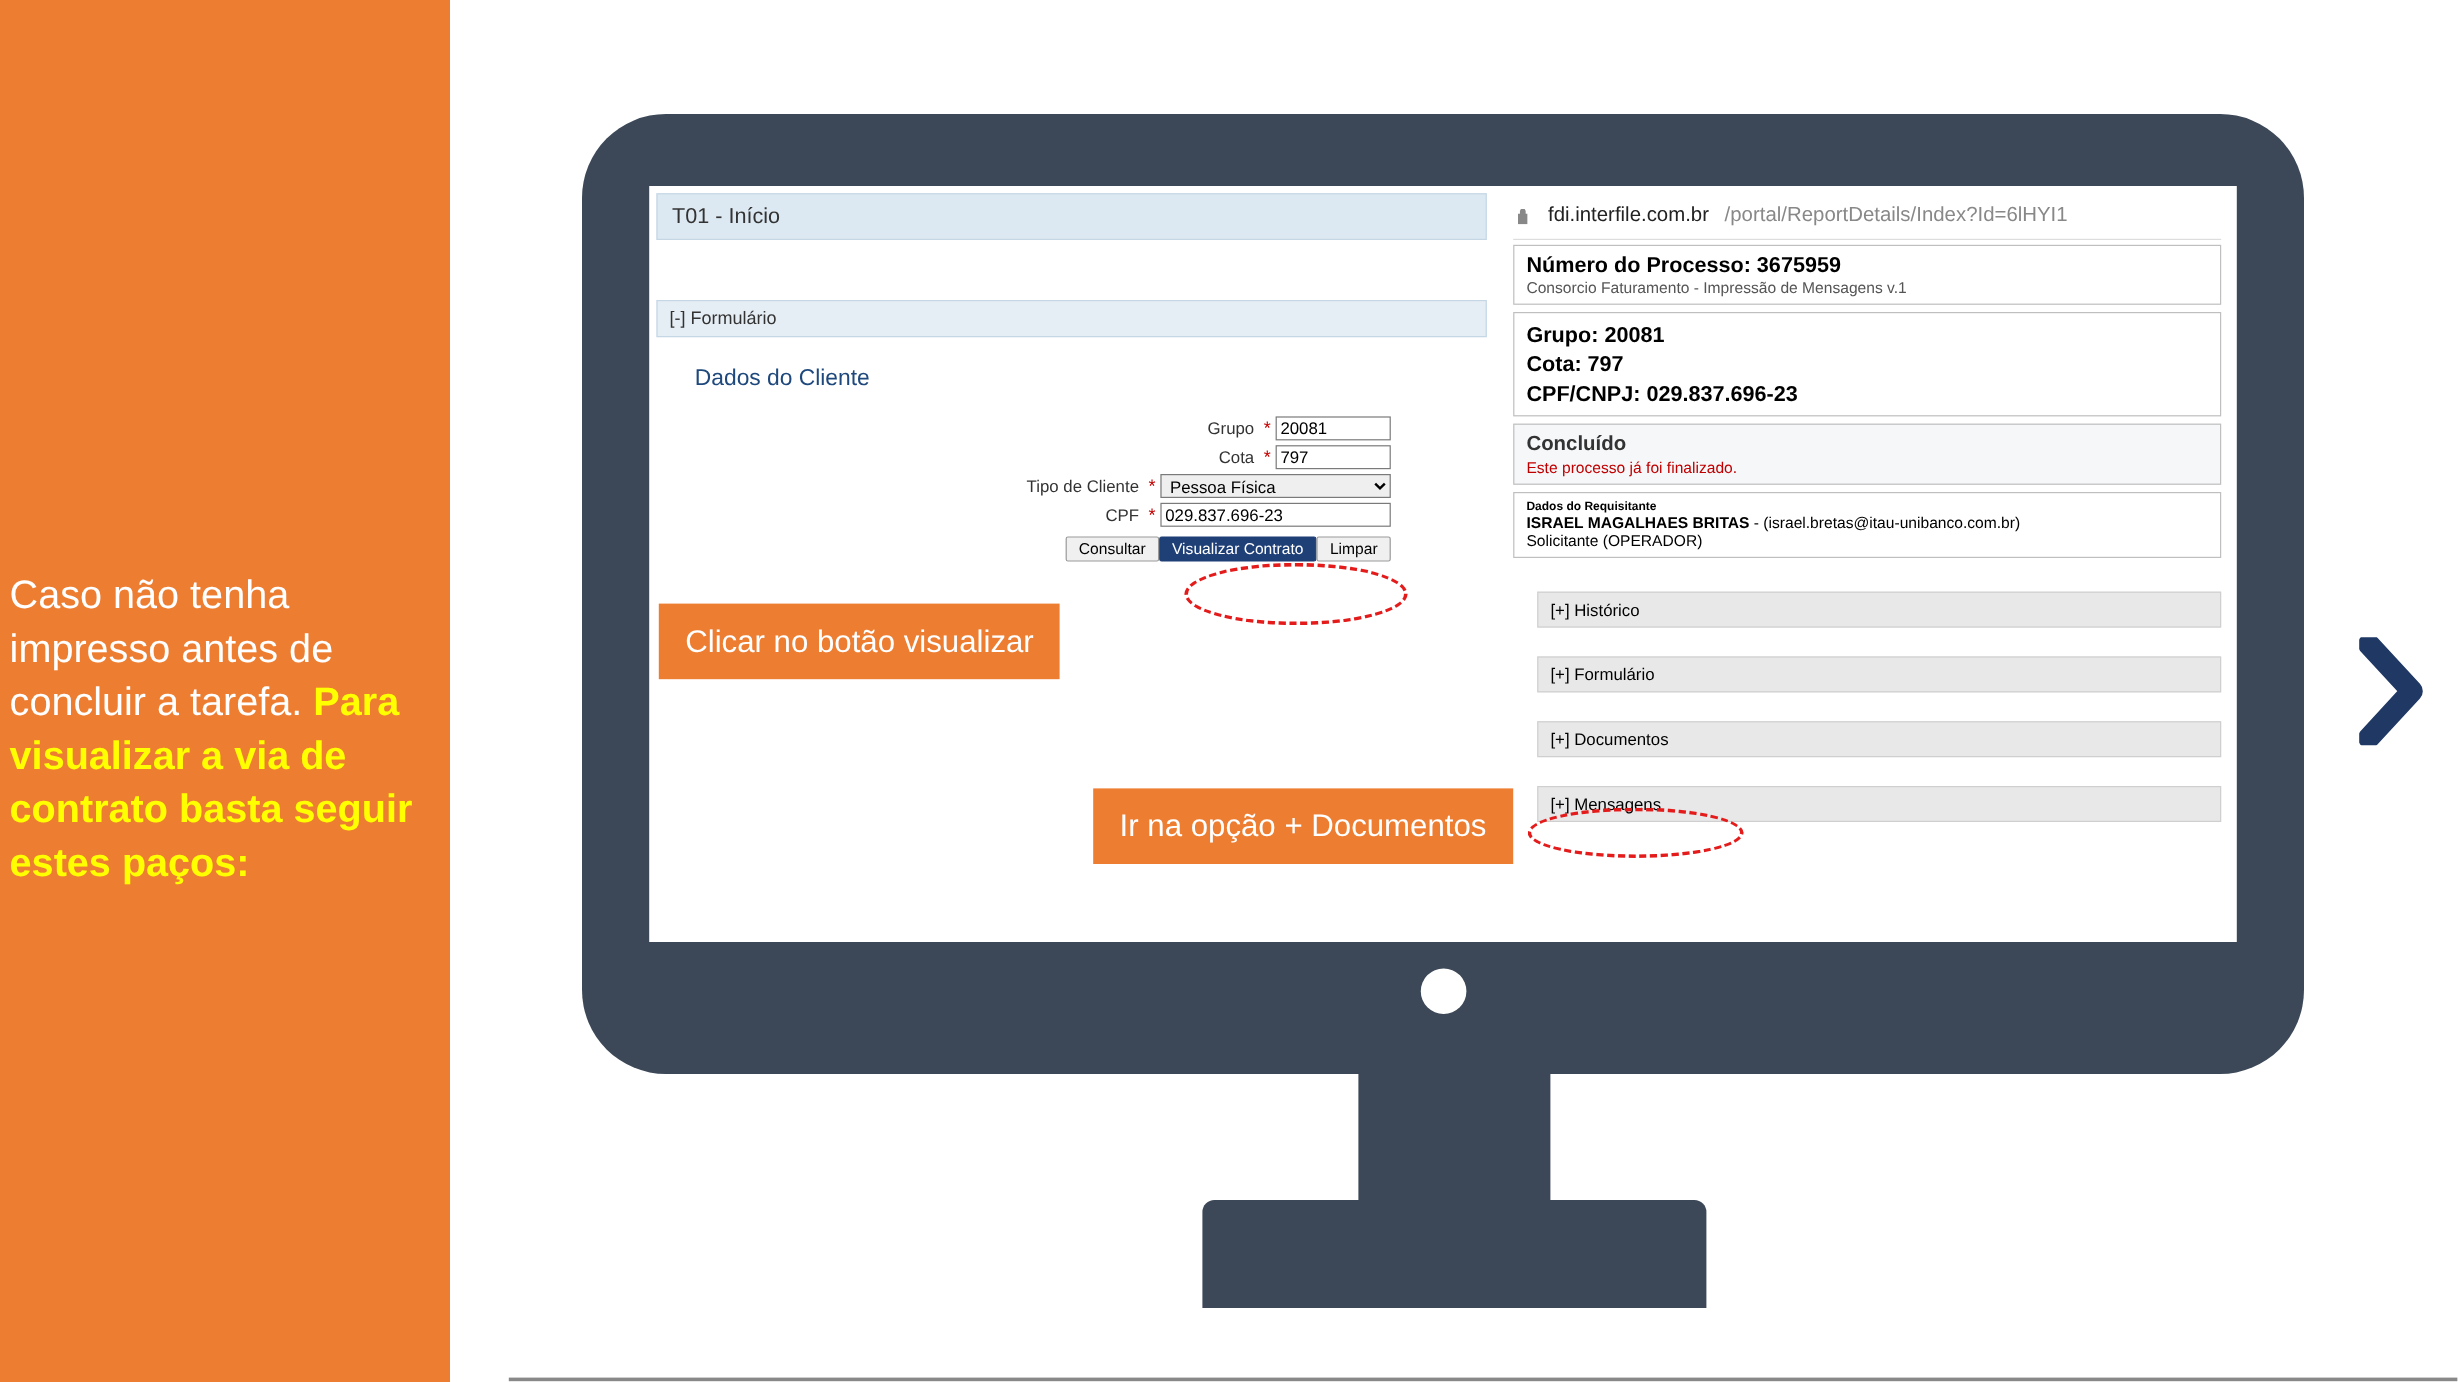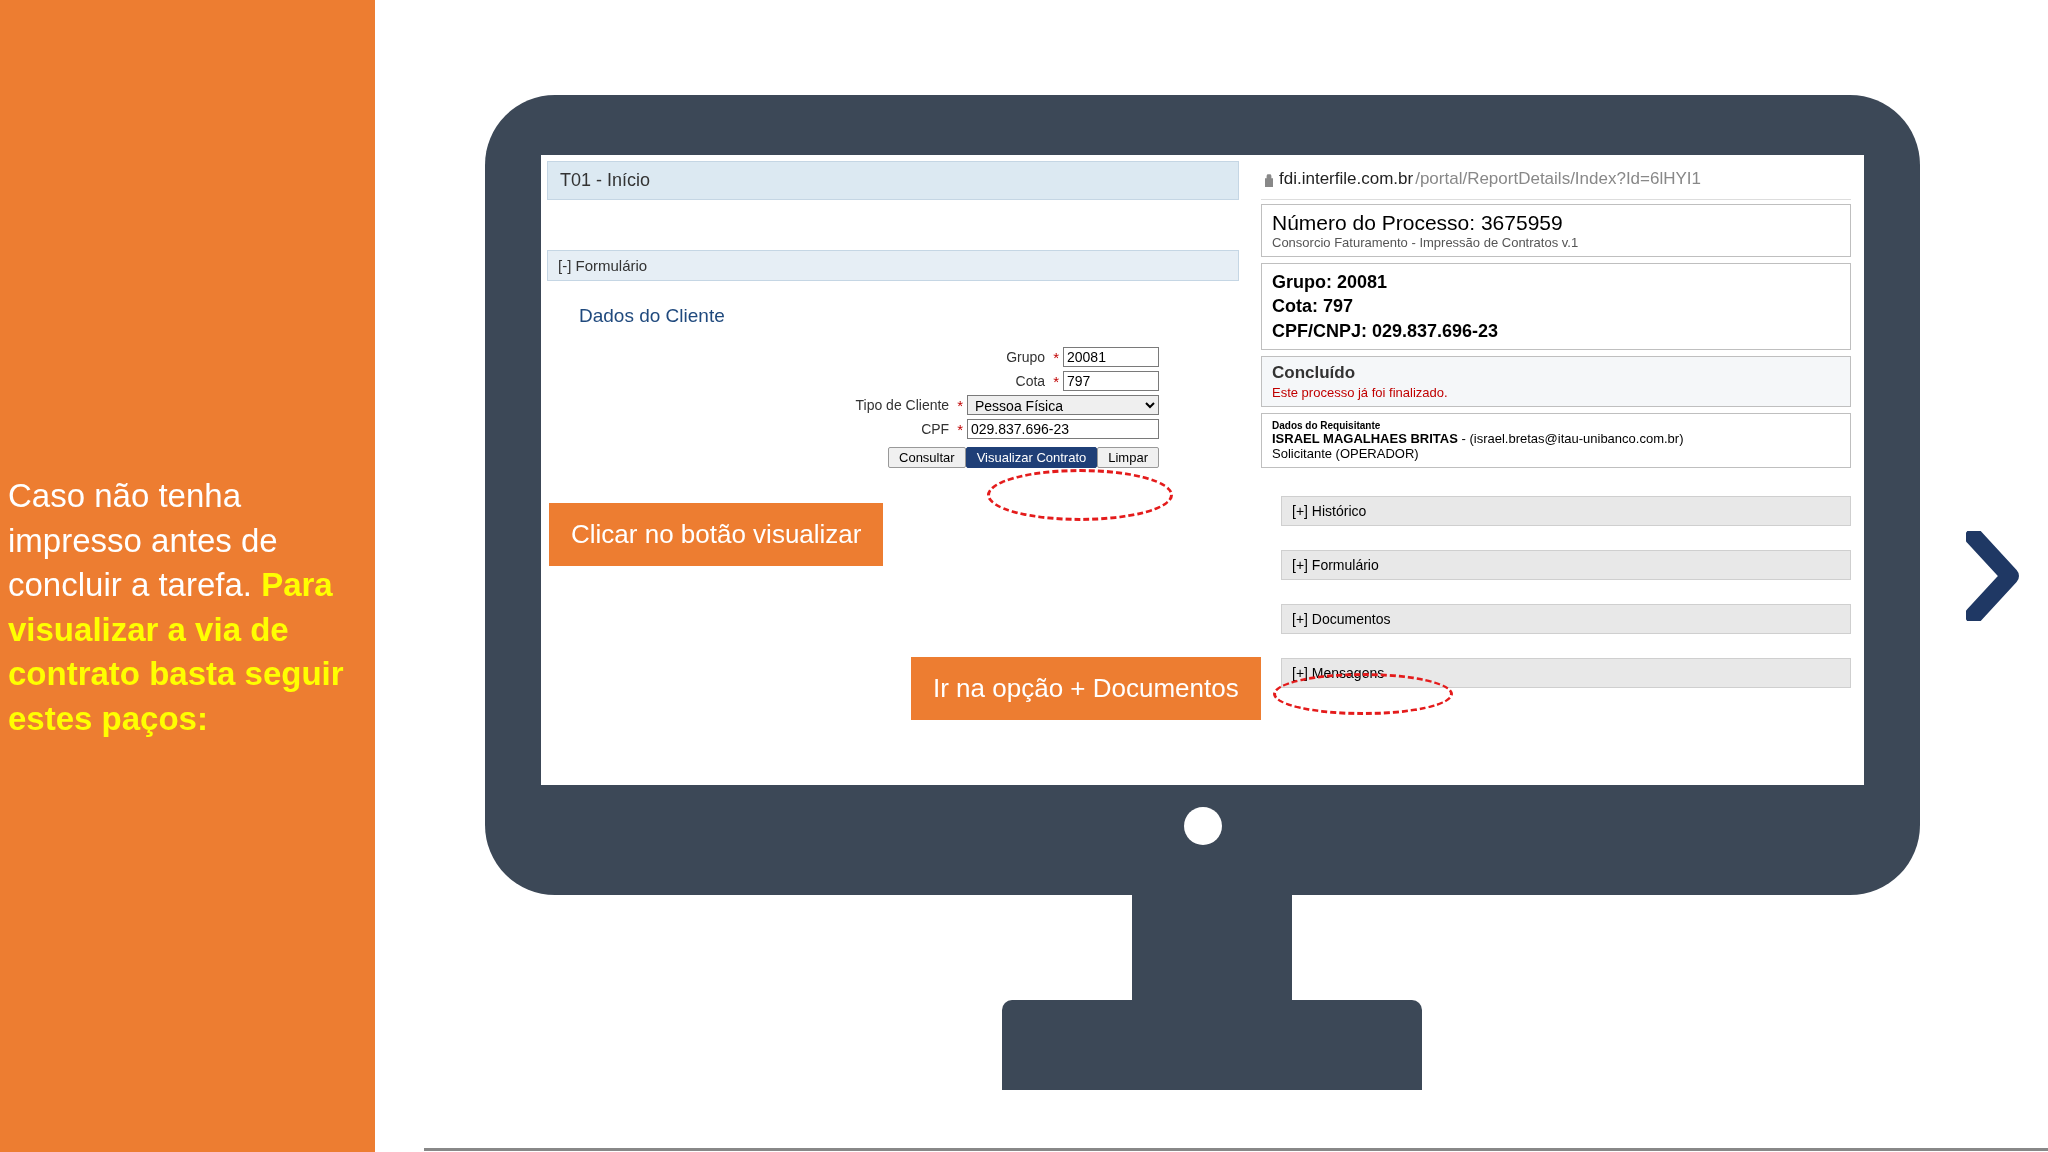--- a/index.html
+++ b/index.html
@@ -36,26 +36,26 @@
   .btn { font-size: 13px; padding: 2px 10px; border: 1px solid #999; background: #F0F0F0; border-radius: 2px; cursor: pointer; }
   .btn.primary { background: #1F3F77; color: #fff; border-color: #1F3F77; text-align: center; }
 
   
   .callout { position: absolute; background: #ED7D31; color: #fff; font-size: 26px; padding: 16px 22px; white-space: nowrap; }
 
   
   .ring { position: absolute; border: 3px dashed #E41B1B; border-radius: 50%; }
 
   
-  .url-bar { display: flex; align-items: center; gap: 2px; font-size: 17px; padding: 4px 0 10px 0; border-bottom: 1px solid #ddd; margin-bottom: 4px; }
+  .url-bar { display: flex; align-items: center; gap: 13px; font-size: 17px; padding: 4px 0 10px 0; border-bottom: 1px solid #ddd; margin-bottom: 4px; }
   .lock { width: 16px; height: 16px; background: #888; clip-path: polygon(25% 45%, 25% 100%, 75% 100%, 75% 45%, 65% 45%, 65% 30%, 60% 20%, 40% 20%, 35% 30%, 35% 45%); }
   .url-host { color: #222; }
   .url-path { color: #888; }
   .box { border: 1px solid #BFBFBF; margin-bottom: 6px; padding: 6px 10px; }
-  .proc-num { font-weight: 400; font-size: 21px; }
+  .proc-num { font-weight: 700; font-size: 18px; }
   .proc-sub { font-size: 13px; color: #555; }
   .info-line { font-weight: 700; font-size: 18px; line-height: 1.35; }
   .status-box { background: #F5F7F9; }
   .status-title { font-weight: 700; font-size: 17px; color: #333; }
   .status-sub { color: #C00000; font-size: 13px; margin-top: 2px; }
   .req-box .req-title { font-weight: 700; font-size: 10px; }
   .req-box .req-line { font-size: 13px; }
   .req-box .req-line b { font-weight: 700; }
   .accordion { background: #E8E8E8; border: 1px solid #CFCFCF; margin: 4px 0 0 20px; padding: 6px 10px; font-size: 14px; cursor: pointer; }
 
@@ -116,21 +116,21 @@
         </div>
 
         <div class="scr-right">
           <div class="url-bar">
             <span class="lock"></span>
             <span class="url-host">fdi.interfile.com.br</span>
               <span class="url-path">/portal/ReportDetails/Index?Id=6lHYI1</span>
           </div>
           <div class="box">
             <div class="proc-num">Número do Processo: 3675959</div>
-            <div class="proc-sub">Consorcio Faturamento - Impressão de Contratos v.1</div>
+            <div class="proc-sub">Consorcio Faturamento - Impressão de Mensagens v.1</div>
           </div>
           <div class="box">
             <div class="info-line">Grupo: 20081</div>
             <div class="info-line">Cota: 797</div>
             <div class="info-line">CPF/CNPJ: 029.837.696-23</div>
           </div>
           <div class="box status-box">
             <div class="status-title">Concluído</div>
             <div class="status-sub">Este processo já foi finalizado.</div>
           </div>

